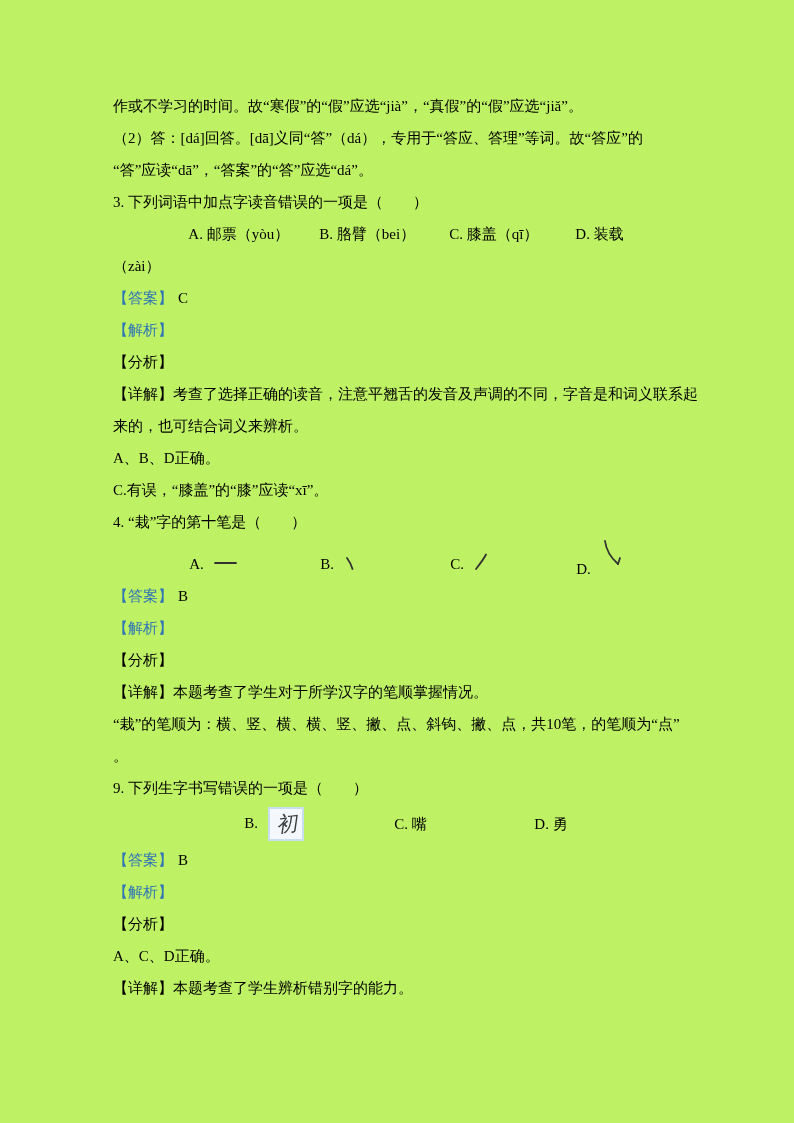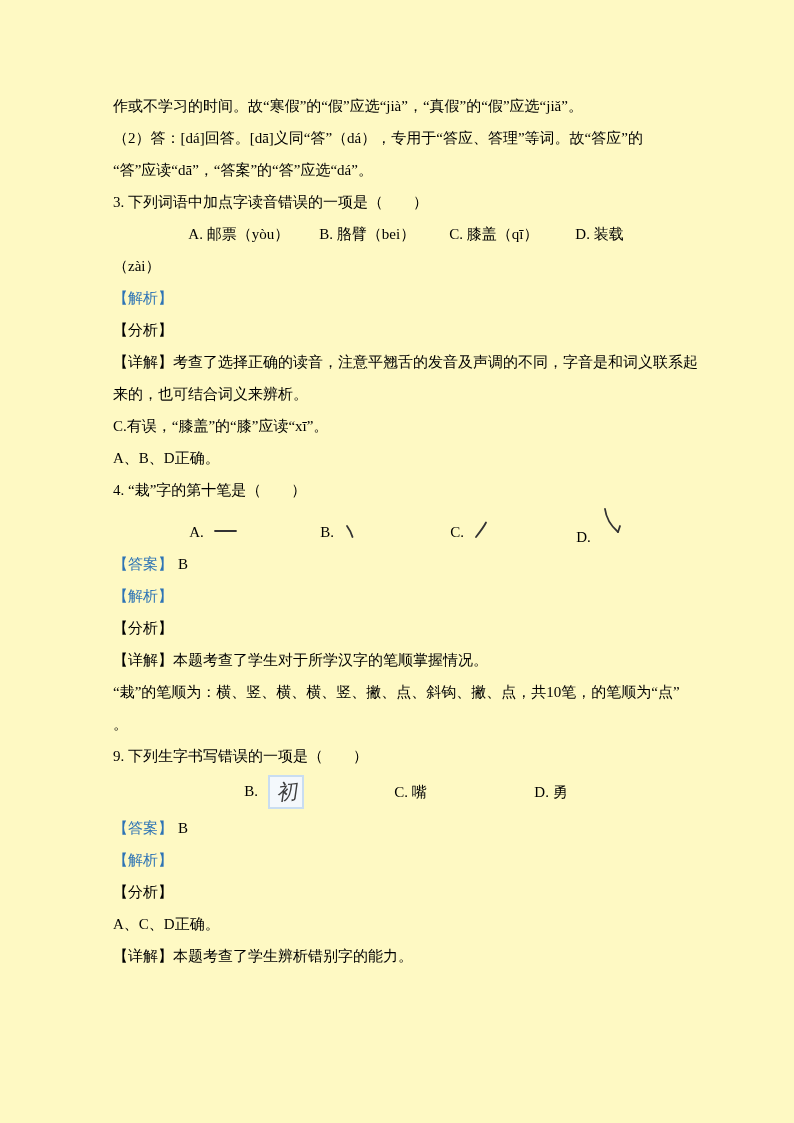--- a/index.html
+++ b/index.html
@@ -1,19 +1,19 @@
 <!DOCTYPE html>
 <html><head>
 <meta charset="utf-8">
 <style>
   html,body{margin:0;padding:0;background:#ffffff;}
   .page{
     position:relative;
     width:794px;height:1123px;
-    background:#fef9c3;
+    background:#bef264;
     box-sizing:border-box;
     padding:90px 95px 12px 113px;
     font-family:"Liberation Serif","DejaVu Serif",serif;
     font-size:15px;color:#000000;
     overflow:hidden;
   }
   .line{height:32px;line-height:32px;margin:0;white-space:nowrap;}
   .bold-line{font-weight:bold;}
   .blue{color:#2E74B5;}
   .ansval{margin-left:5px;}
@@ -53,26 +53,27 @@
 
 
   <p class="line">3. 下列词语中加点字读音错误的一项是（　　）</p>
   <div class="line optrow q34row">
     <span class="ca">A. 邮票（yòu）</span>
     <span class="cb">B. 胳臂（bei）</span>
     <span class="cc">C. 膝盖（qī）</span>
     <span>D. 装载</span>
   </div>
   <p class="line">（zài）</p>
+  <p class="line"><span class="blue">【答案】</span><span class="ansval">C</span></p>
   <p class="line"><span class="blue">【解析】</span></p>
   <p class="line"><span>【分析】</span></p>
   <p class="line"><span>【详解】</span><span>考查了选择正确的读音，注意平翘舌的发音及声调的不同，字音是和词义联系起</span></p>
   <p class="line">来的，也可结合词义来辨析。</p>
+  <p class="line">A、B、D正确。</p>
   <p class="line">C.有误，“膝盖”的“膝”应读“xī”。</p>
-  <p class="line">A、B、D正确。</p>
 
   <p class="line">4. “栽”字的第十笔是（　　）</p>
   <div class="line optrow q34row q4row">
     <span class="ca cell">
       <span>A.</span><span class="stroke-wrap"><svg class="stroke" width="24" height="16" viewBox="0 0 24 16">
             <path d="M1,8 L22,8"></path>
           </svg></span>
     </span>
     <span class="cb cell">
       <span>B.</span><span class="stroke-wrap"><svg class="stroke" width="12" height="16" viewBox="0 0 12 16">

